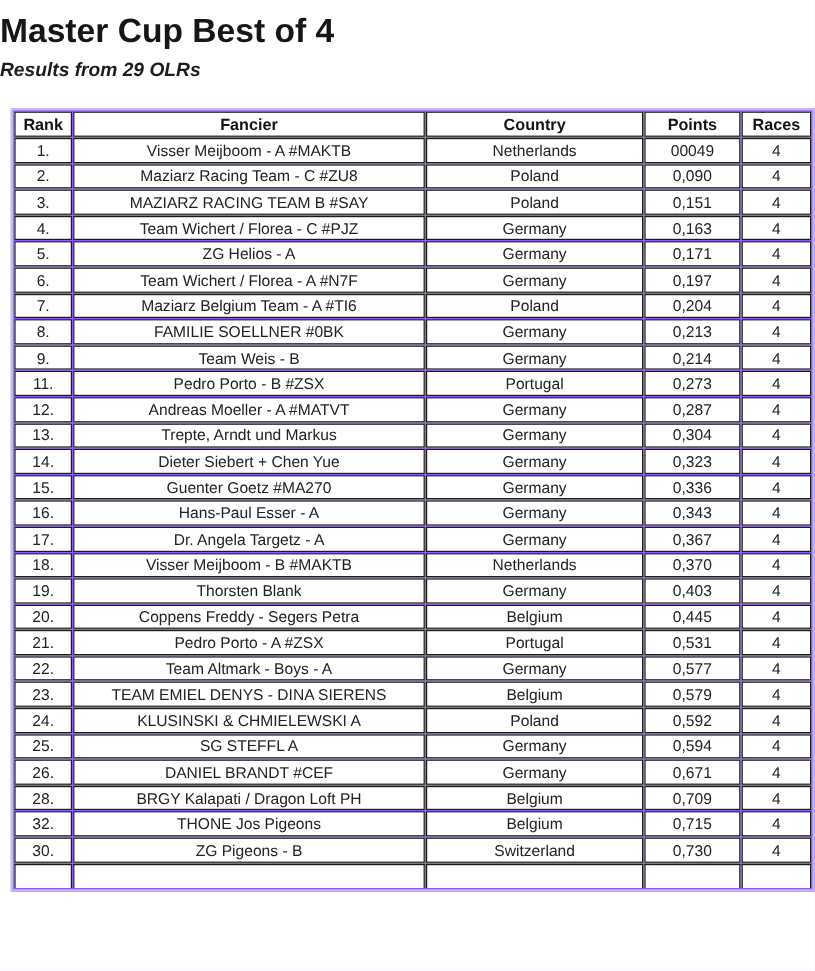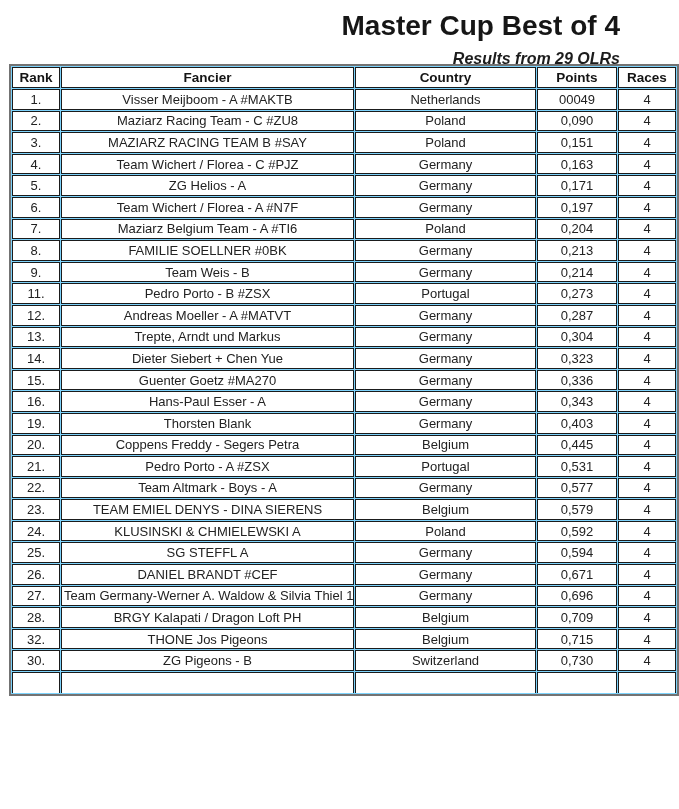--- a/index.html
+++ b/index.html
@@ -10,46 +10,45 @@
     position: relative;
     overflow: hidden;
     font-family: "Liberation Sans", sans-serif;
     color: #1c1c1c;
   }
   .title-block {
     position: absolute;
     left: 0;
     top: 10px;
     width: 620px;
-    text-align: right;
+    text-align: left;
   }
   .doc-title {
     font-size: 28px;
     font-weight: bold;
     letter-spacing: 0px;
     color: #161616;
   }
   .doc-subtitle {
     margin-top: 8px;
     font-size: 16px;
     font-weight: bold;
     font-style: italic;
     color: #1c1c1c;
-    margin-left: 12px;
   }
   table.results {
     position: absolute;
     left: 9px;
-    top: 64px;
+    top: 90px;
     width: 663px;
     table-layout: fixed;
     border-collapse: separate;
     border-spacing: 1px;
-    border: 2px solid #737373;
-    background: #7dd3fc;
+    border: 2px solid #c4b5fd;
+    background: #8b5cf6;
   }
   col.c-rank    { width: 48px; }
   col.c-fancier { width: 293px; }
   col.c-country { width: 181px; }
   col.c-points  { width: 80px; }
   col.c-races   { width: 58px; }
   th, td {
     border: 1px solid #1b1b1b;
     background: #ffffff;
     text-align: center;
@@ -199,20 +198,34 @@
     <td>4</td>
   </tr>
       <tr>
     <td>16.</td>
     <td>Hans-Paul Esser - A</td>
     <td>Germany</td>
     <td>0,343</td>
     <td>4</td>
   </tr>
       <tr>
+    <td>17.</td>
+    <td>Dr. Angela Targetz - A</td>
+    <td>Germany</td>
+    <td>0,367</td>
+    <td>4</td>
+  </tr>
+      <tr>
+    <td>18.</td>
+    <td>Visser Meijboom - B #MAKTB</td>
+    <td>Netherlands</td>
+    <td>0,370</td>
+    <td>4</td>
+  </tr>
+      <tr>
     <td>19.</td>
     <td>Thorsten Blank</td>
     <td>Germany</td>
     <td>0,403</td>
     <td>4</td>
   </tr>
       <tr>
     <td>20.</td>
     <td>Coppens Freddy - Segers Petra</td>
     <td>Belgium</td>
@@ -255,27 +268,20 @@
     <td>4</td>
   </tr>
       <tr>
     <td>26.</td>
     <td>DANIEL BRANDT #CEF</td>
     <td>Germany</td>
     <td>0,671</td>
     <td>4</td>
   </tr>
       <tr>
-    <td>27.</td>
-    <td>Team Germany-Werner A. Waldow &amp; Silvia Thiel 1</td>
-    <td>Germany</td>
-    <td>0,696</td>
-    <td>4</td>
-  </tr>
-      <tr>
     <td>28.</td>
     <td>BRGY Kalapati / Dragon Loft PH</td>
     <td>Belgium</td>
     <td>0,709</td>
     <td>4</td>
   </tr>
       <tr>
     <td>32.</td>
     <td>THONE Jos Pigeons</td>
     <td>Belgium</td>

